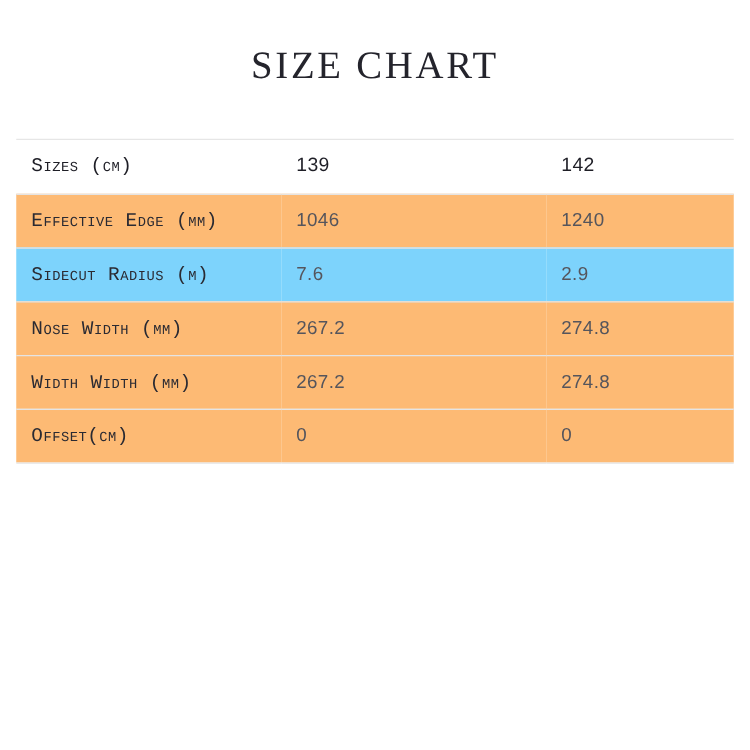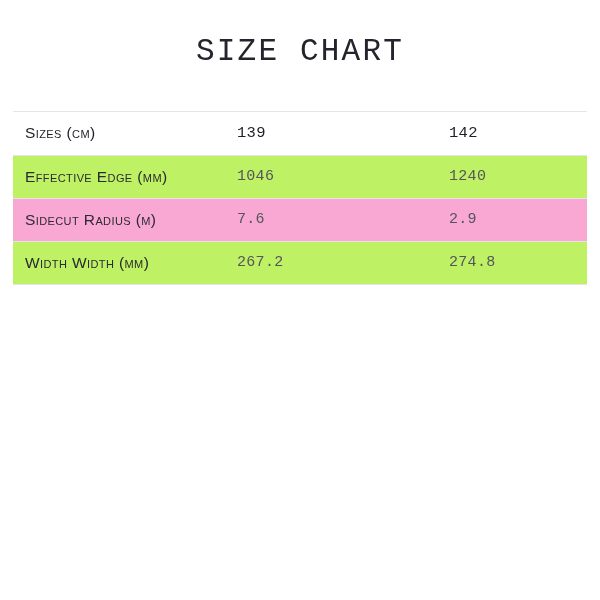--- a/index.html
+++ b/index.html
@@ -16,21 +16,21 @@
 
   .page {
     position: relative;
     width: 600px;
     height: 600px;
     box-sizing: border-box;
   }
 
   .chart-title {
     text-align: center;
-    font-family: Liberation Mono, monospace;
+    font-family: Liberation Serif, serif;
     font-size: 31px;
     font-weight: 400;
     color: #24242c;
     letter-spacing: 2.2px;
     line-height: 1;
     padding-top: 36px;
     margin: 0;
   }
 
   .table-wrap {
@@ -58,38 +58,38 @@
     vertical-align: middle;
     border-bottom: 1px solid #e4e4e4;
     font-weight: 400;
   }
 
   table.size-chart col.c-label { width: 212px; }
   table.size-chart col.c-v1 { width: 212px; }
   table.size-chart col.c-v2 { width: 150px; }
 
   .row-shaded {
-    background: #bef264;
+    background: #fdba74;
     border-radius: 9px;
   }
   .row-plain {
-    background: #f9a8d4;
+    background: #7dd3fc;
   }
 
   .cell-label {
-    font-family: Liberation Sans, sans-serif;
+    font-family: Liberation Mono, monospace;
     font-variant: small-caps;
     font-size: 15.5px;
     letter-spacing: 0.4px;
     color: #2a2a32;
     white-space: nowrap;
   }
 
   .cell-value {
-    font-family: Liberation Mono, monospace;
+    font-family: Liberation Sans, sans-serif;
     font-size: 15px;
     color: #55555c;
     letter-spacing: 0.3px;
   }
 
   thead .cell-label,
   thead .cell-value {
     color: #1e1e26;
   }
   thead .cell-value {
@@ -125,21 +125,31 @@
             <td class="cell-label">Effective Edge (mm)</td>
             <td class="cell-value">1046</td>
             <td class="cell-value">1240</td>
           </tr>
           <tr class="row-plain">
             <td class="cell-label">Sidecut Radius (m)</td>
             <td class="cell-value">7.6</td>
             <td class="cell-value">2.9</td>
           </tr>
           <tr class="row-shaded">
+            <td class="cell-label">Nose Width (mm)</td>
+            <td class="cell-value">267.2</td>
+            <td class="cell-value">274.8</td>
+          </tr>
+          <tr class="row-shaded">
             <td class="cell-label">Width Width (mm)</td>
             <td class="cell-value">267.2</td>
             <td class="cell-value">274.8</td>
+          </tr>
+          <tr class="row-shaded">
+            <td class="cell-label">Offset(cm)</td>
+            <td class="cell-value">0</td>
+            <td class="cell-value">0</td>
           </tr>
         </tbody>
     </table>
   </div>
 
 </div>
 
 </body></html>

